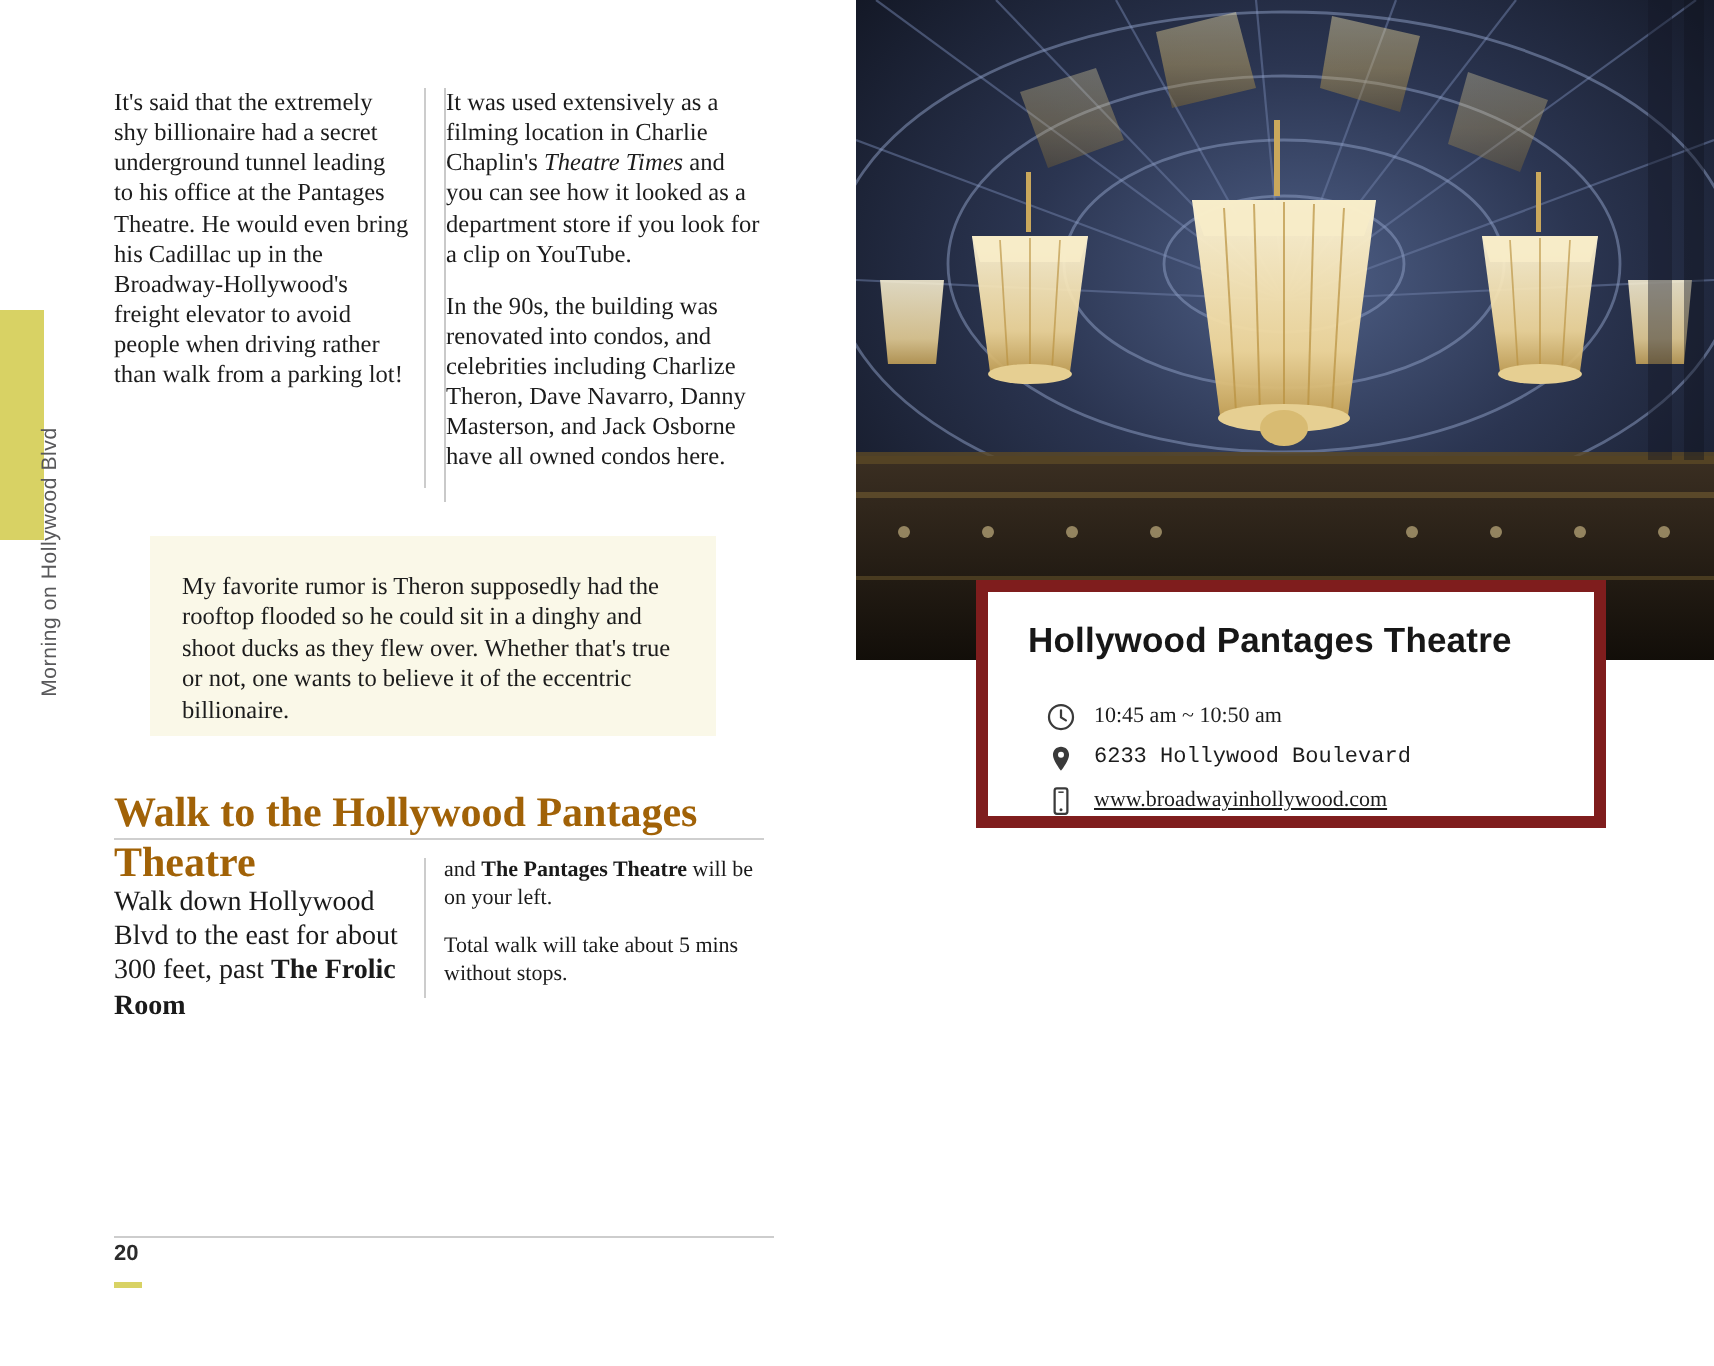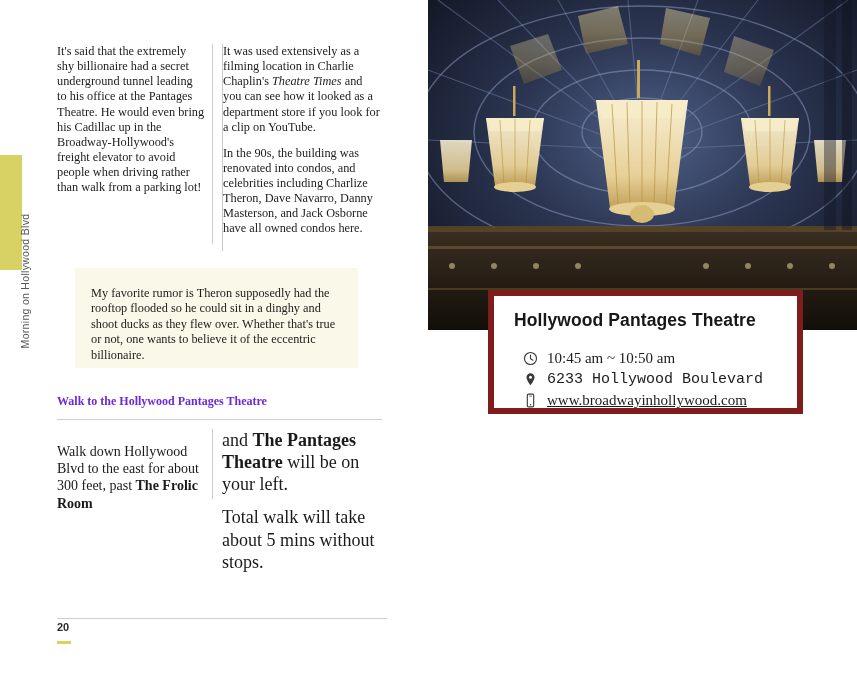--- a/index.html
+++ b/index.html
@@ -99,22 +99,22 @@
   }
 
   
   #walk-heading {
     position: absolute;
     left: 57px;
     top: 394px;
     width: 350px;
     font-family: "Liberation Serif", serif;
     font-weight: bold;
-    font-size: 12px;
-    color: #6d28d9;
+    font-size: 21px;
+    color: #a16207;
   }
   #walk-rule {
     position: absolute;
     left: 57px;
     top: 419px;
     width: 325px;
     height: 1px;
     background: #cfcfcf;
   }
 
@@ -124,21 +124,21 @@
     top: 429px;
     width: 150px;
     font-size: 14px;
     line-height: 1.23;
   }
   #walk-col-2 {
     position: absolute;
     left: 222px;
     top: 429px;
     width: 160px;
-    font-size: 18px;
+    font-size: 11px;
     line-height: 1.23;
   }
   #walk-col-2 p { margin: 0 0 11px 0; }
 
   
   #footer-left-rule {
     position: absolute;
     left: 57px;
     top: 618px;
     width: 330px;
@@ -204,23 +204,24 @@
     font-family: "Liberation Sans", sans-serif;
     font-size: 17.5px;
     font-weight: bold;
     color: #171717;
     letter-spacing: 0.1px;
   }
   .info-row {
     position: absolute;
     left: 28px;
     font-family: "Liberation Serif", serif;
-    font-size: 15px;
+    font-size: 11px;
     color: #1c1c1c;
     display: flex;
+    align-items: center;
   }
   .info-row .ico {
     width: 17px;
     height: 16px;
     margin-right: 8px;
     display: inline-flex;
     align-items: center;
     justify-content: center;
     color: #3a3a3a;
   }

